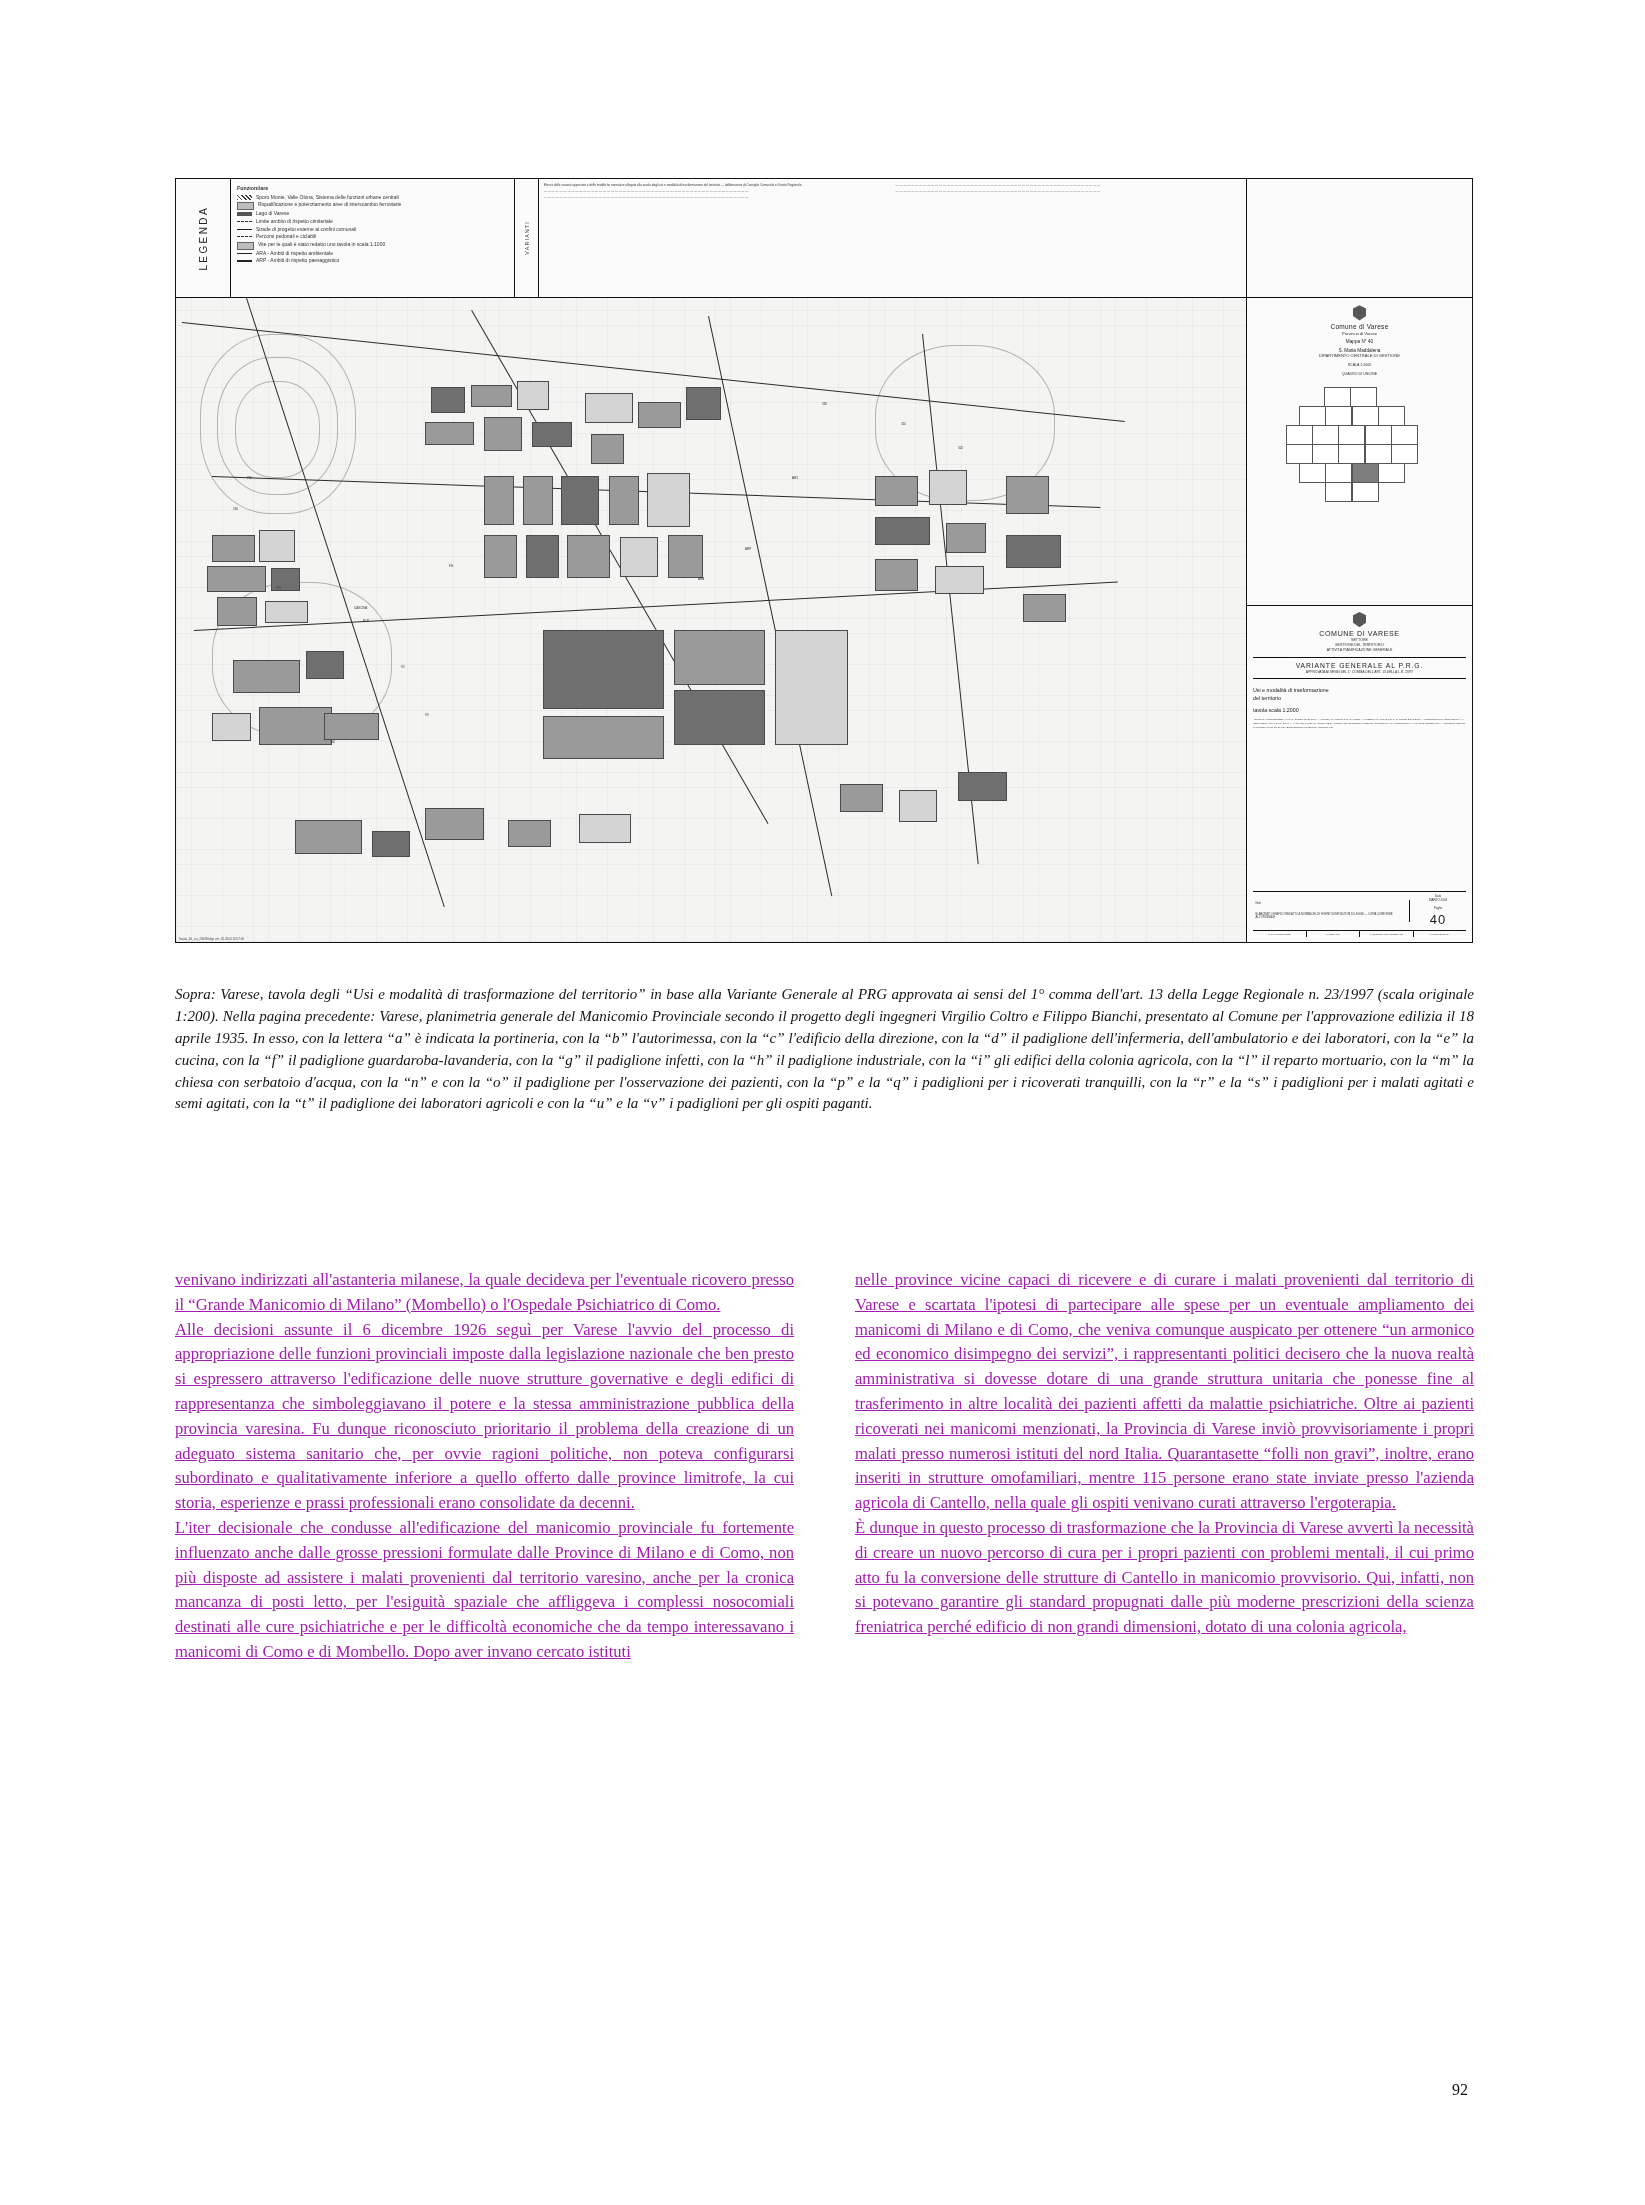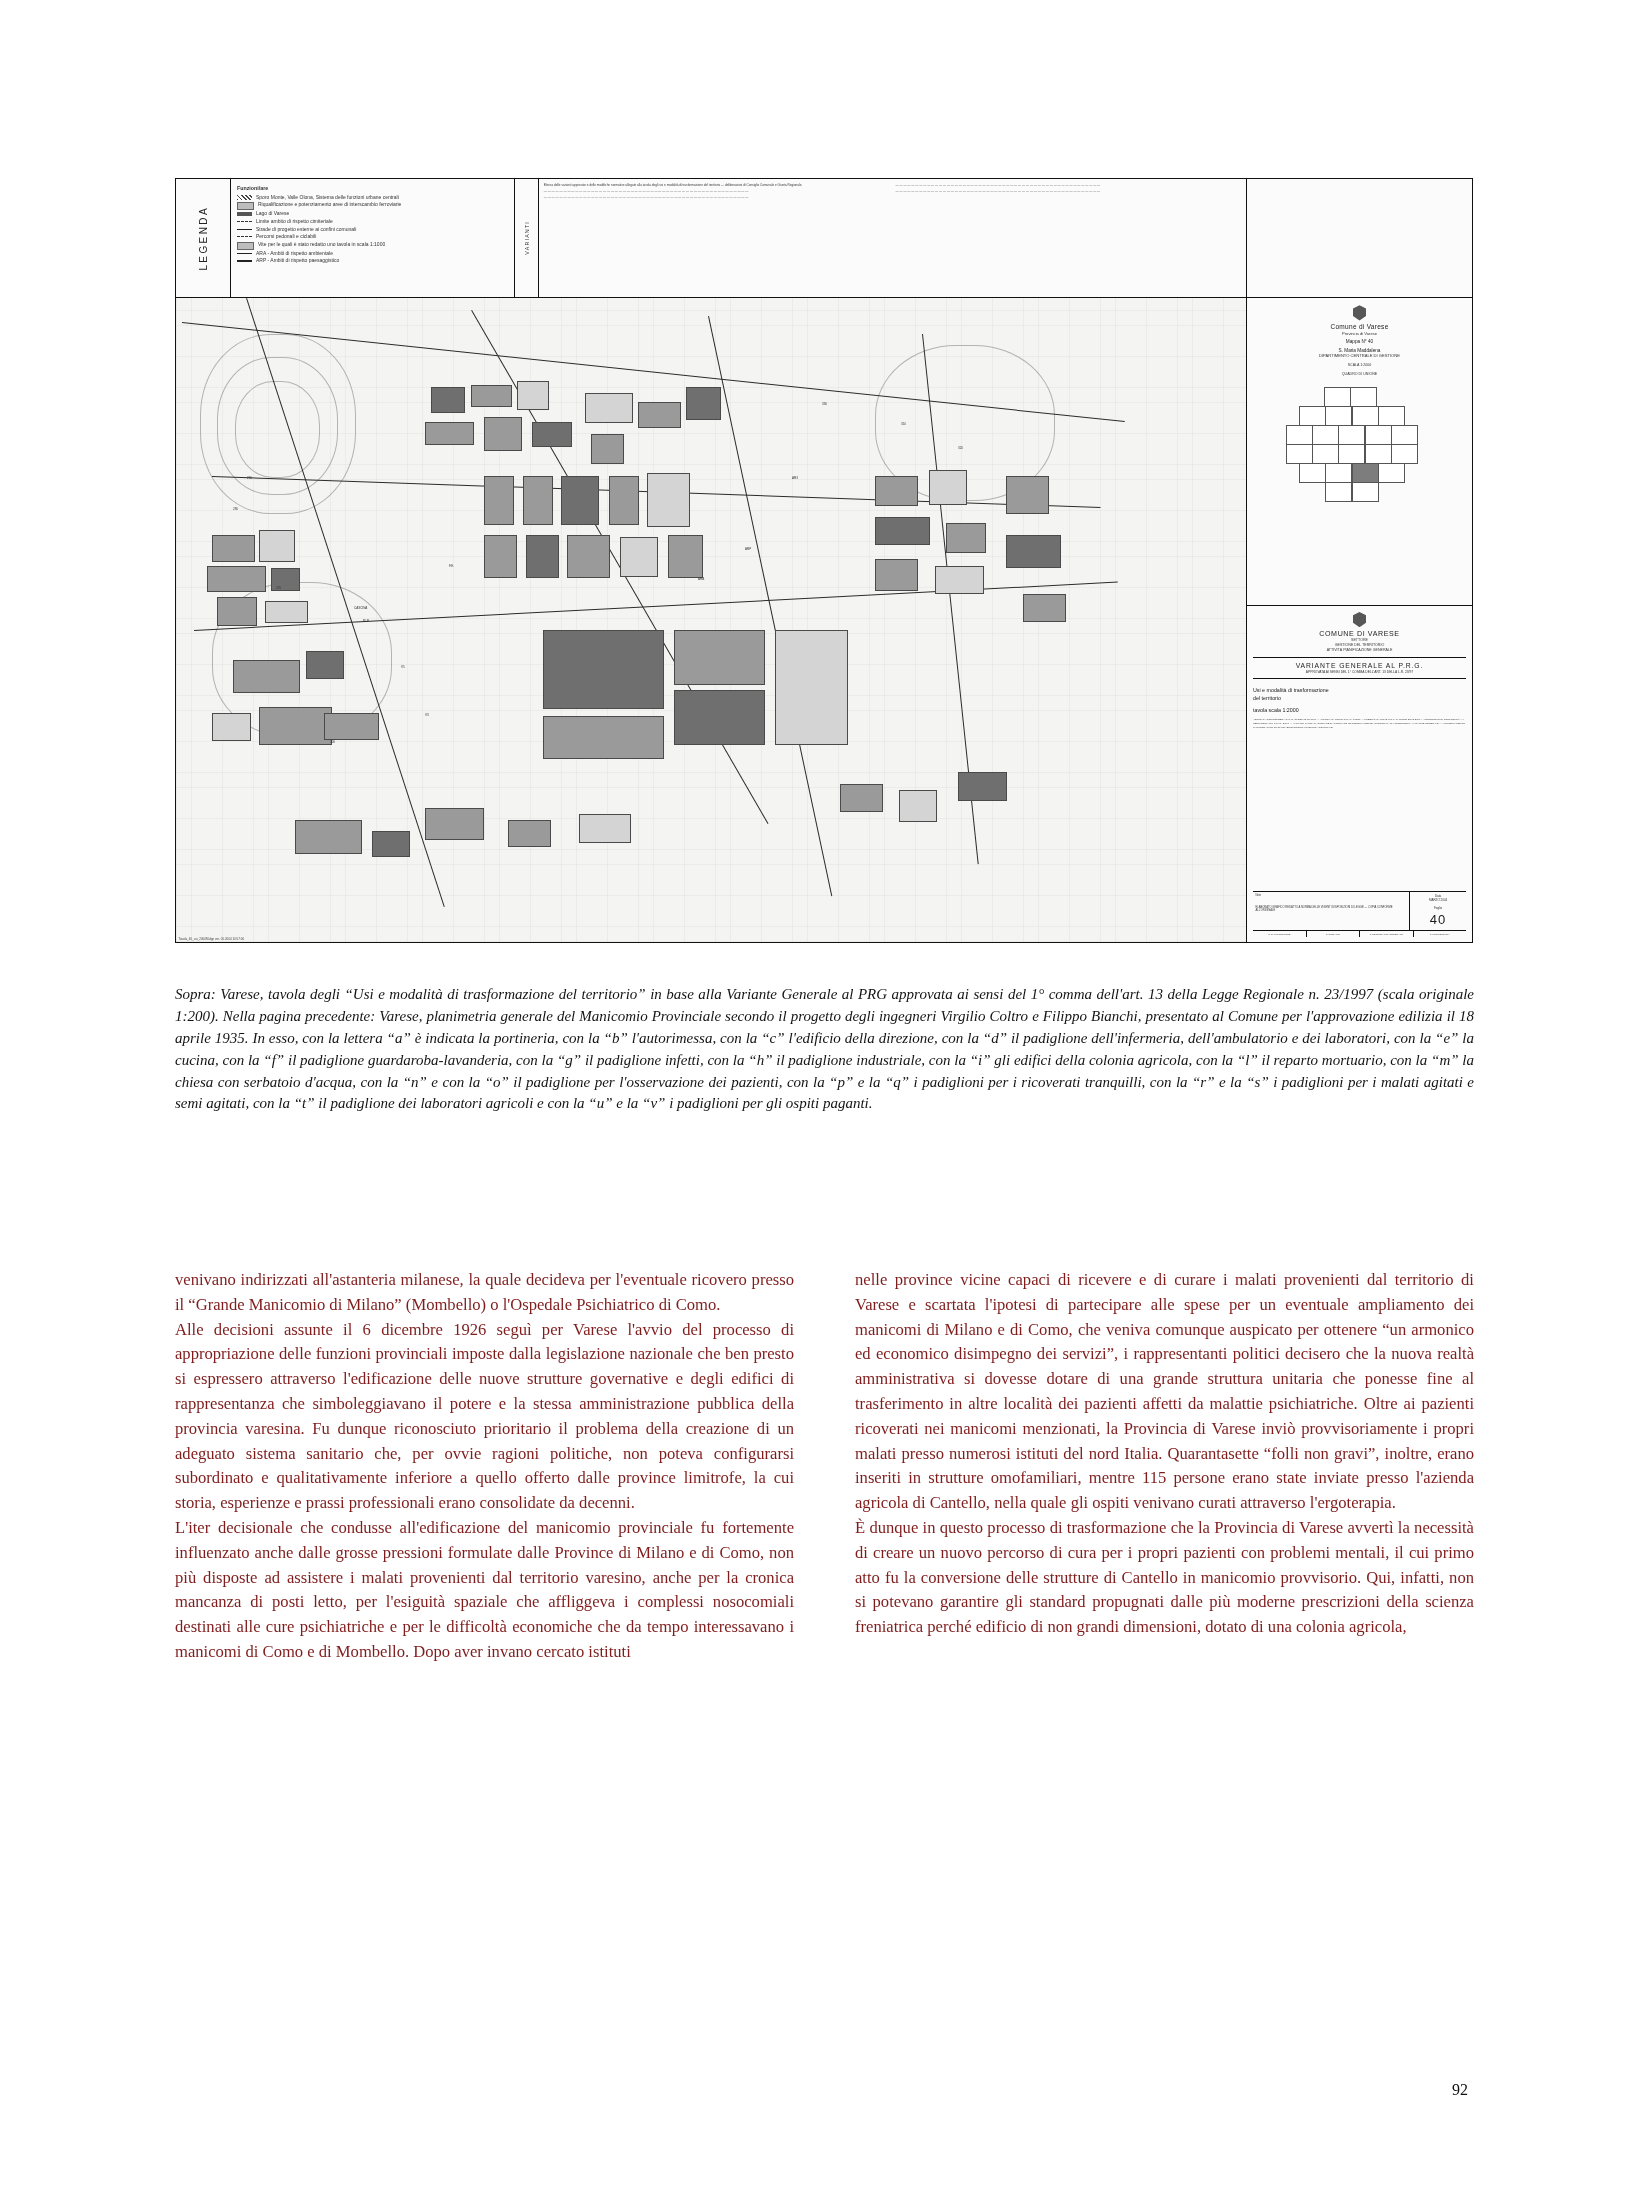--- a/index.html
+++ b/index.html
@@ -220,21 +220,21 @@
     flex-direction: column;
   }
   .tb-head { text-align: center; }
   .tb-title { font-size: 7.1px; letter-spacing: 0.6px; margin-top: 2.4px;}
   .tb-sub { font-size: 3.6px; color: #333; line-height: 1.5;}
   .tb-rule { border-top: 0.9px solid #111; margin: 3.6px 0; }
   .tb-variante { font-size: 6.8px; letter-spacing: 0.9px; text-align:center;}
   .tb-approv { font-size: 3.3px; text-align:center; color:#333; margin-top:1.2px;}
   .tb-usi { font-size: 5.3px; margin-top: 4.7px; line-height: 1.5; }
   .tb-list { font-size: 2.5px; color:#3a3a3a; line-height:1.5; margin-top:3.6px;}
-  .tb-bottom { margin-top:auto; display:flex; border-top:0.9px solid #111;}
+  .tb-bottom { margin-top:auto; display:flex; border-top:0.9px solid #111;align-items:center;}
   .tb-bl { flex:1; font-size:2.7px; padding:2.4px; color:#333; border-right:0.9px solid #111;}
   .tb-br { width: 51px; padding: 2.4px; text-align:center;}
   .tb-br .lab { font-size:3px; color:#333;}
   .tb-br .num { font-size: 13px; letter-spacing: 1.2px; margin-top: 2.4px;}
   .tb-sign-row { display:flex; border-top:0.9px solid #111; font-size:2.5px; color:#444;}
   .tb-sign-row div { flex:1; padding:1.8px; text-align:center; border-right:0.6px solid #111;}
   .tb-sign-row div:last-child{border-right:none;}
 
   
   .caption {
@@ -251,22 +251,23 @@
   }
 
   
   .col {
     position: absolute;
     top: 1268px;
     width: 619px;
     font-size: 16.6px;
     line-height: 1.495;
     text-align: justify;
-    color: #7f1d1d;
+    color: #a21caf;
     font-family: "Liberation Serif", serif;
+    text-decoration: underline;
   }
   .col p { margin: 0; text-indent: 0; }
   .col.left { left: 175px; }
   .col.right { left: 855px; }
 
   .folio {
     position: absolute;
     right: 177px;
     top: 2081px;
     font-size: 16px;

